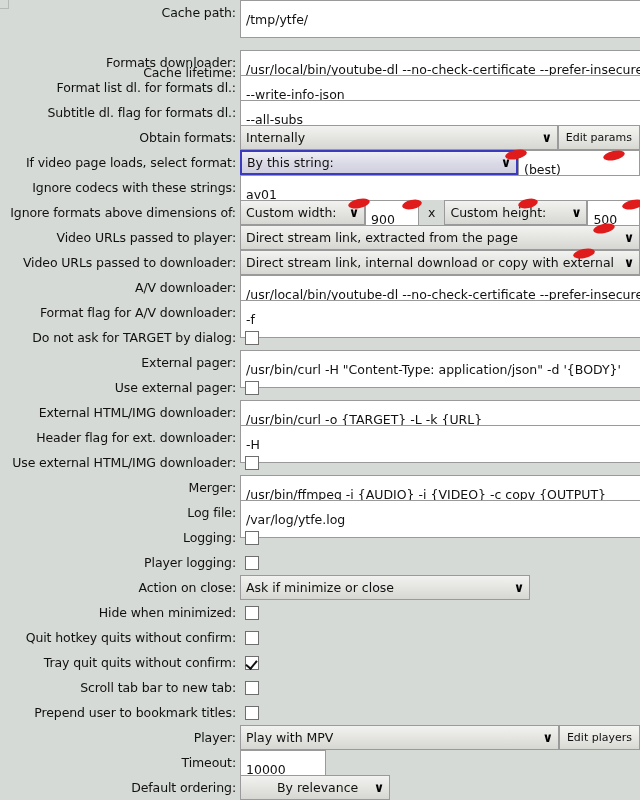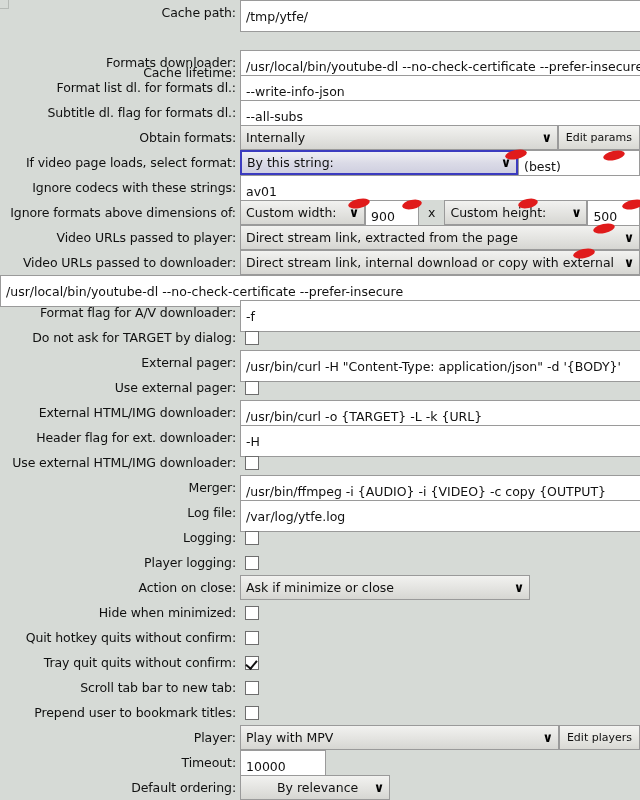--- a/index.html
+++ b/index.html
@@ -40,21 +40,21 @@
     height: 25px;
     display: flex;
     align-items: stretch;
   }
   
   .entry {
     background: #ffffff;
     border: 1px solid #9a9a9a;
     border-right: none;
     box-sizing: border-box;
-    height: 32px;
+    height: 38px;
     font-size: 12.5px;
     color: #111;
     display: flex;
     align-items: center;
     padding-left: 5px;
     white-space: nowrap;
     overflow: hidden;
     flex: 1 1 auto;
   }
   .entry.narrow { flex: 0 0 auto; border-right: 1px solid #9a9a9a; }
@@ -283,20 +283,21 @@
       <div class="row" style="top: 250px;">
         <div class="label">Video URLs passed to downloader:</div>
         <div class="ctl-area">
           <div class="combo">
             <div class="ctext">Direct stream link, internal download or copy with external</div>
             <div class="arrow">∨</div>
           </div>
         </div>
       </div>
       <div class="row" style="top: 275px;">
+        <div class="label">A/V downloader:</div>
         <div class="ctl-area">
           <div class="entry">
             <span>/usr/local/bin/youtube-dl --no-check-certificate --prefer-insecure</span>
           </div>
         </div>
       </div>
       <div class="row" style="top: 300px;">
         <div class="label">Format flag for A/V downloader:</div>
         <div class="ctl-area">
           <div class="entry">

